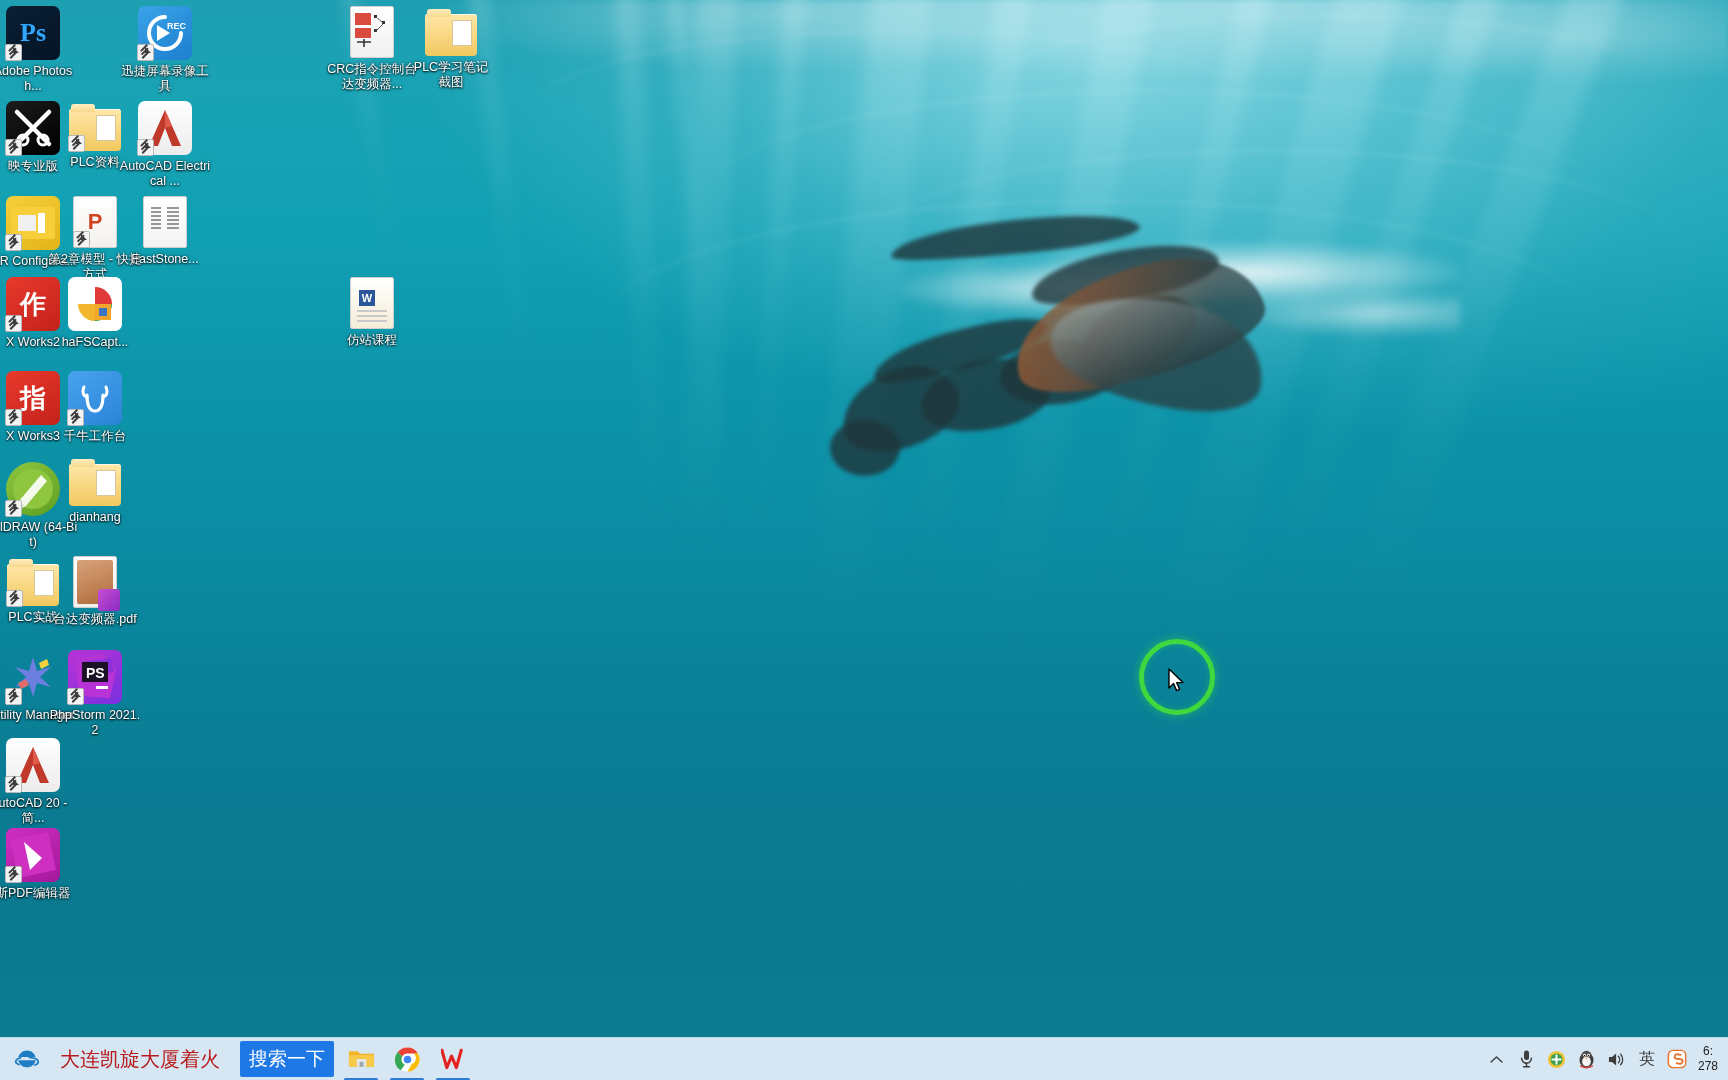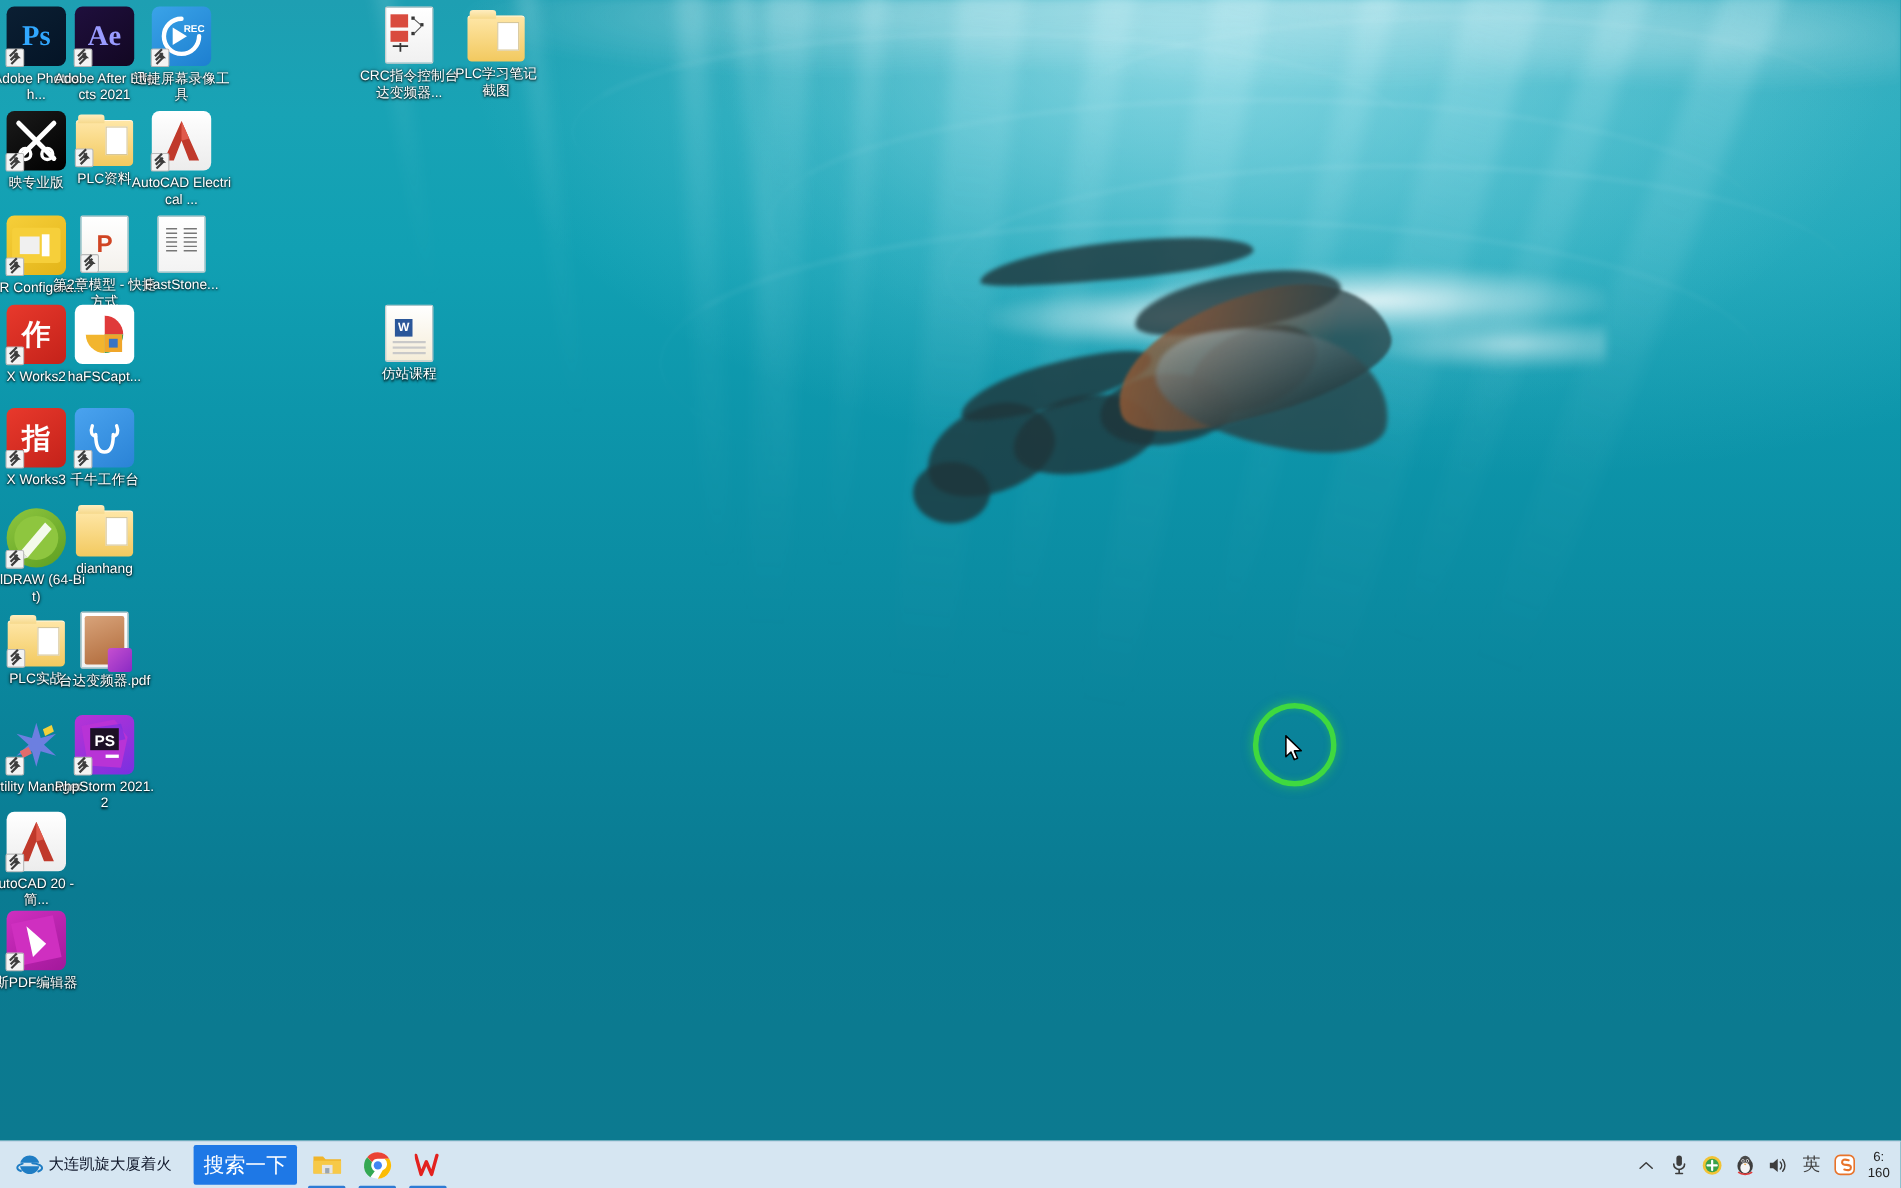--- a/index.html
+++ b/index.html
@@ -170,21 +170,21 @@
     background:#d6e6f2;
     border-top:1px solid #bfd4e4;
     display:flex; align-items:center;
     font-size:13px;
   }
   #tb-left { display:flex; align-items:center; height:100%; }
   #tb-right { margin-left:auto; display:flex; align-items:center; height:100%; padding-right:4px; }
   .tb-item { display:flex; align-items:center; height:100%; padding:0 6px; cursor:default; }
   #ie-logo { width:26px; height:26px; margin-left:8px; }
   #news-text {
-    color:#0f172a; font-size:14px; margin-left:4px; margin-right:10px;
+    color:#b91c1c; font-size:20px; margin-left:20px; margin-right:10px;
     font-family:"Liberation Sans","DejaVu Sans",sans-serif; white-space:nowrap;
   }
   #search-btn {
     background:#1e78e6; color:#fff;
     font-size:19px; padding:5px 9px;
     border-radius:2px; white-space:nowrap;
     font-family:"Liberation Sans","DejaVu Sans",sans-serif;
   }
   .pin-app {
     width:46px; height:43px;
@@ -251,27 +251,20 @@
 </div>
 
 <div id="icon-layer">
     <div class="desk-icon" style="left: -14px; top: 6px;">
       <div class="icon-img" style="background: linear-gradient(145deg, rgb(11, 31, 51) 0%, rgb(4, 20, 38) 100%); color: rgb(49, 168, 255); font-size: 24px; font-family: &quot;DejaVu Sans&quot;, &quot;Liberation Sans&quot;, sans-serif;">
         <span style="font-size:26px;font-weight:bold;color:#31a8ff;font-family:'Liberation Serif',serif">Ps</span>
         <div class="shortcut-arrow"></div>
       </div>
       <div class="icon-label">Adobe Photosh...</div>
     </div>
-    <div class="desk-icon" style="left: 48px; top: 6px;">
-      <div class="icon-img" style="background: linear-gradient(145deg, rgb(31, 15, 61) 0%, rgb(18, 7, 34) 100%); color: rgb(154, 155, 255); font-size: 24px; font-family: &quot;DejaVu Sans&quot;, &quot;Liberation Sans&quot;, sans-serif;">
-        <span style="font-size:26px;font-weight:bold;color:#9a9bff;font-family:'Liberation Serif',serif">Ae</span>
-        <div class="shortcut-arrow"></div>
-      </div>
-      <div class="icon-label">Adobe After Effects 2021</div>
-    </div>
     <div class="desk-icon" style="left: 118px; top: 6px;">
       <div class="icon-img" style="background: linear-gradient(145deg, rgb(58, 163, 232) 0%, rgb(29, 127, 208) 100%); color: rgb(255, 255, 255); font-size: 15px; font-family: &quot;DejaVu Sans&quot;, &quot;Liberation Sans&quot;, sans-serif;">
         <svg width="44" height="40" viewBox="0 0 44 40">
           <path d="M22 4 A16 16 0 1 0 38 20" stroke="#ffffff" stroke-width="4" fill="none" stroke-linecap="round"></path>
           <path d="M14 12 L14 28 L27 20 Z" fill="#ffffff"></path>
           <text x="24" y="16" font-size="9" fill="#ffffff" font-family="Liberation Sans">REC</text>
         </svg>
         <div class="shortcut-arrow"></div>
       </div>
       <div class="icon-label">迅捷屏幕录像工具</div>
@@ -558,16 +551,16 @@
       <span class="ime-char">英</span>
     </div>
     <div class="tray-icon">
       <svg width="20" height="20" viewBox="0 0 22 22">
         <rect x="1.5" y="1.5" width="19" height="19" rx="5" fill="#ffffff" stroke="#e8732a" stroke-width="1.6"></rect>
         <path d="M15 6.4 q-6.6-2-6.6 2 q0 2.6 4.4 2.6 q4.4 0 4.4 2.6 q0 4-6.6 2" stroke="#e8732a" stroke-width="2.1" fill="none" stroke-linecap="round"></path>
       </svg>
     </div>
     <div id="clock">
       <div>6:</div>
-      <div>160</div>
+      <div>278</div>
     </div>
   </div>
 </div>
 
 </body></html>

